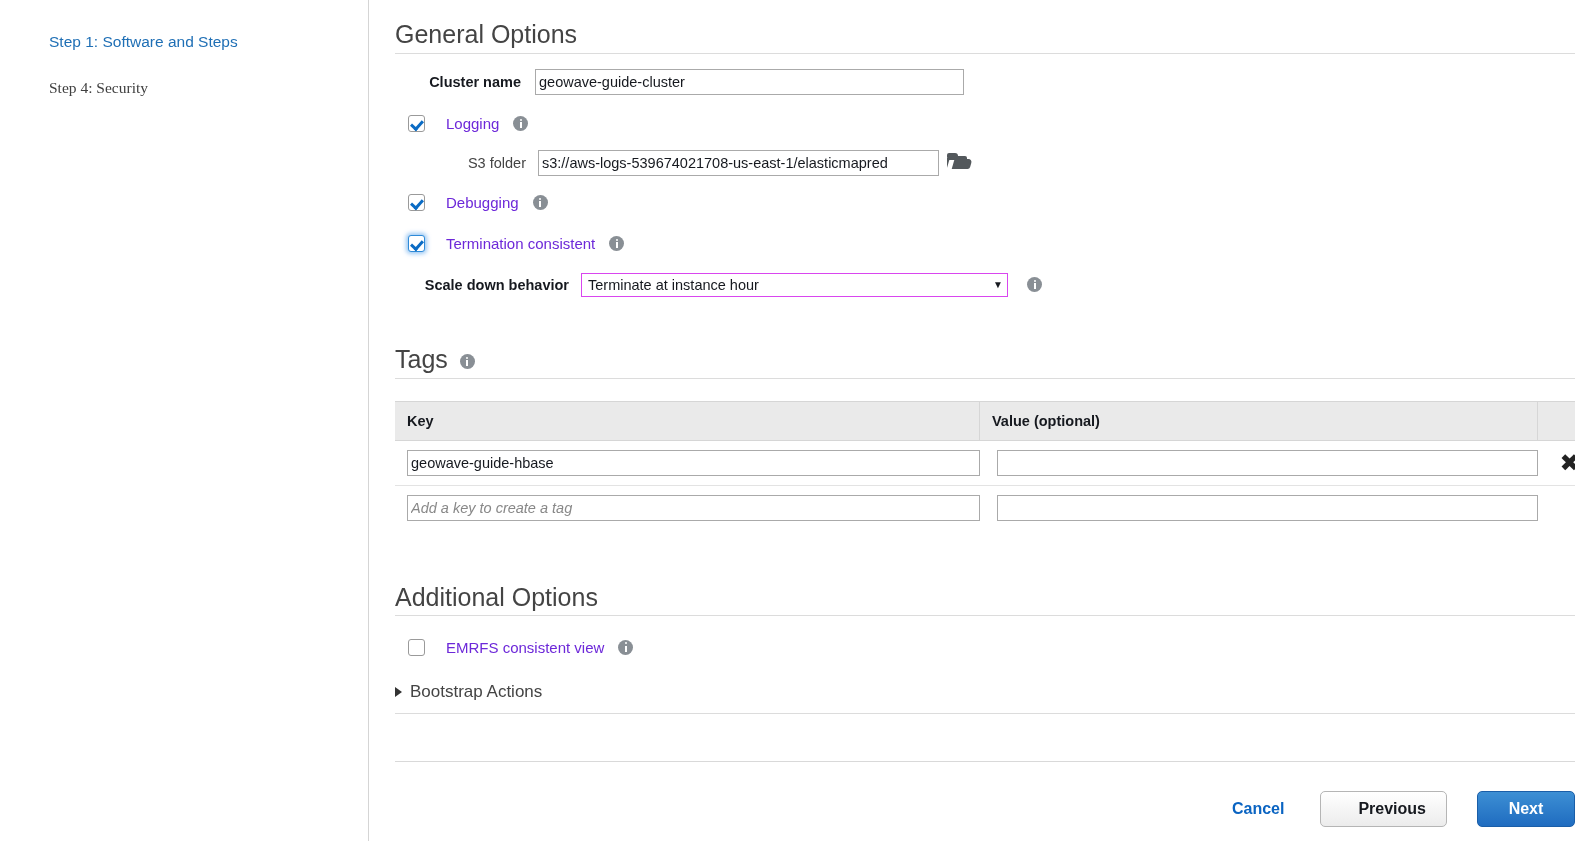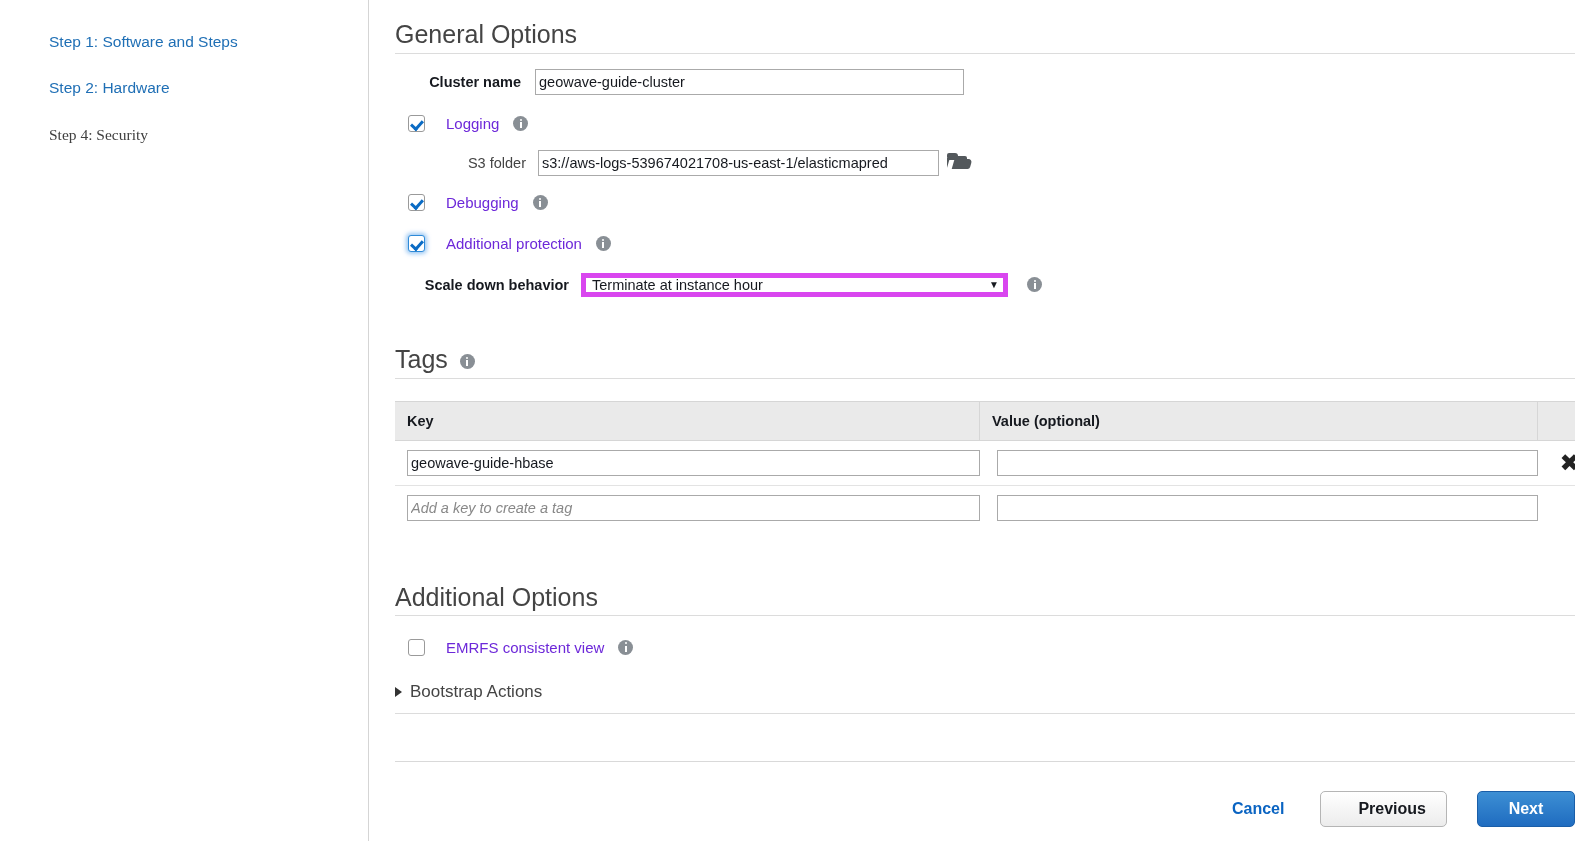--- a/index.html
+++ b/index.html
@@ -186,21 +186,21 @@
     font-size: 15px;
     color: #6d28d9;
     margin-left: 21px;
     white-space: nowrap;
   }
 
   
   .selbox {
     box-sizing: border-box;
     height: 24px;
-    border: 5px solid #d946ef;
+    border: 1px solid #d946ef;
     background: #ffffff;
     font-family: "Liberation Sans", sans-serif;
     font-size: 14.5px;
     color: #16191f;
     display: flex;
     align-items: center;
     padding: 0 4px 0 6px;
     cursor: pointer;
   }
   .selbox .sel-val { flex: 1 1 auto; }
@@ -375,23 +375,20 @@
 </style>
 </head>
 <body>
 
 <div class="page">
 
   <div class="sidebar">
     <div class="step done">
       <span>Step 1: Software and Steps</span>
     </div>
-    <div class="step done" style="margin-bottom:32px;">
-      <span>Step 2: Hardware</span>
-    </div>
     <div class="step pending">
       <span>Step 4: Security</span>
     </div>
   </div>
 
   <div class="content">
 
     <div style="height:20px;"></div>
     <div class="section-head">
       <span>General Options</span>
@@ -424,21 +421,21 @@
     <div class="form-row" style="margin-top:10px;">
       <div style="width:13px;"></div>
       <div class="cbx checked"></div>
       <span class="cbx-label">Debugging</span>
       <span class="info-icon" style="margin-left:14px;"></span>
     </div>
 
     <div class="form-row" style="margin-top:11px;">
       <div style="width:13px;"></div>
       <div class="cbx checked focused"></div>
-      <span class="cbx-label">Additional protection</span>
+      <span class="cbx-label">Termination consistent</span>
       <span class="info-icon" style="margin-left:14px;"></span>
     </div>
 
     <div class="form-row" style="margin-top:11px;">
       <div class="lbl-bold" style="width:174px;">Scale down behavior</div>
       <div class="selbox" style="width:427px; margin-left:12px;">
         <span class="sel-val">Terminate at instance hour</span>
         <span class="sel-caret">▼</span>
       </div>
       <span class="info-icon" style="margin-left:19px;"></span>

